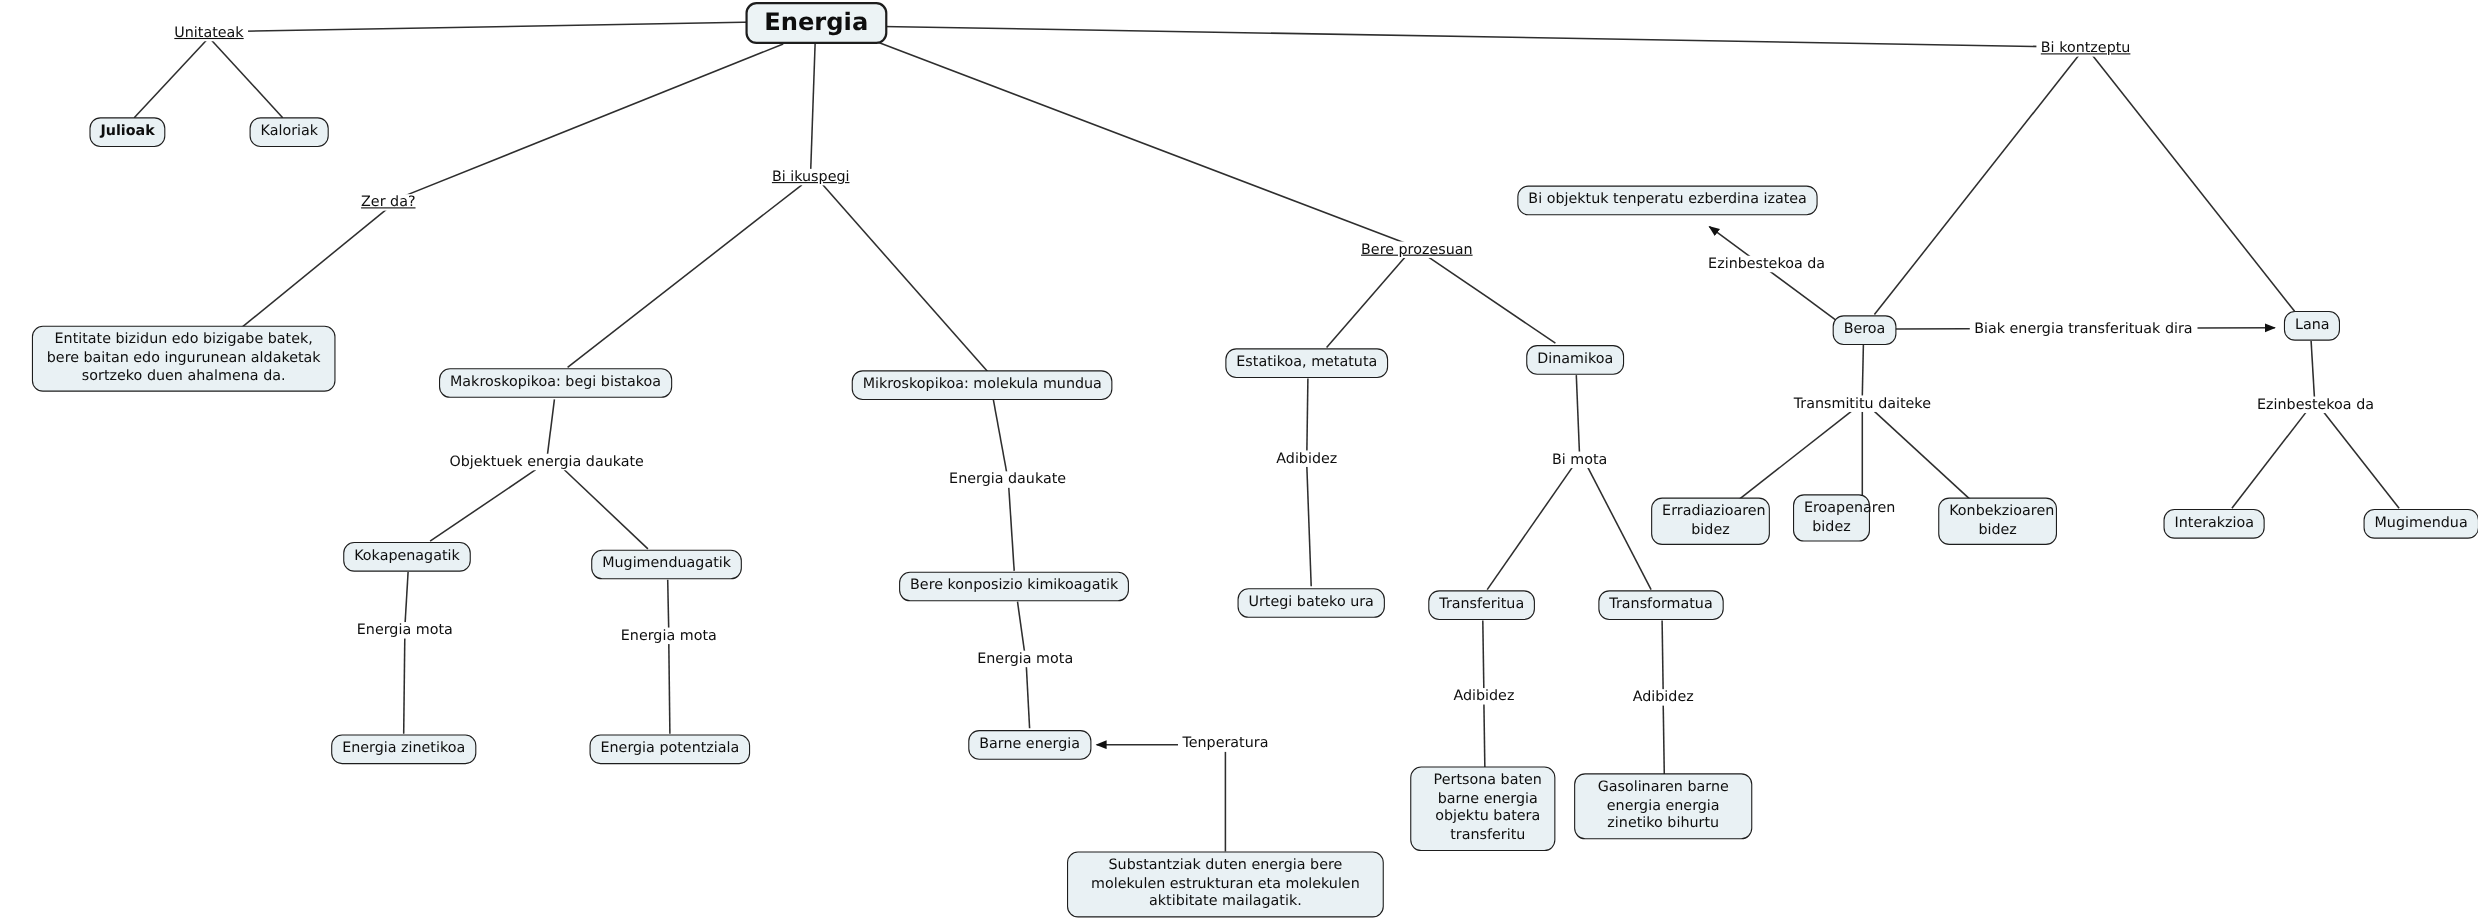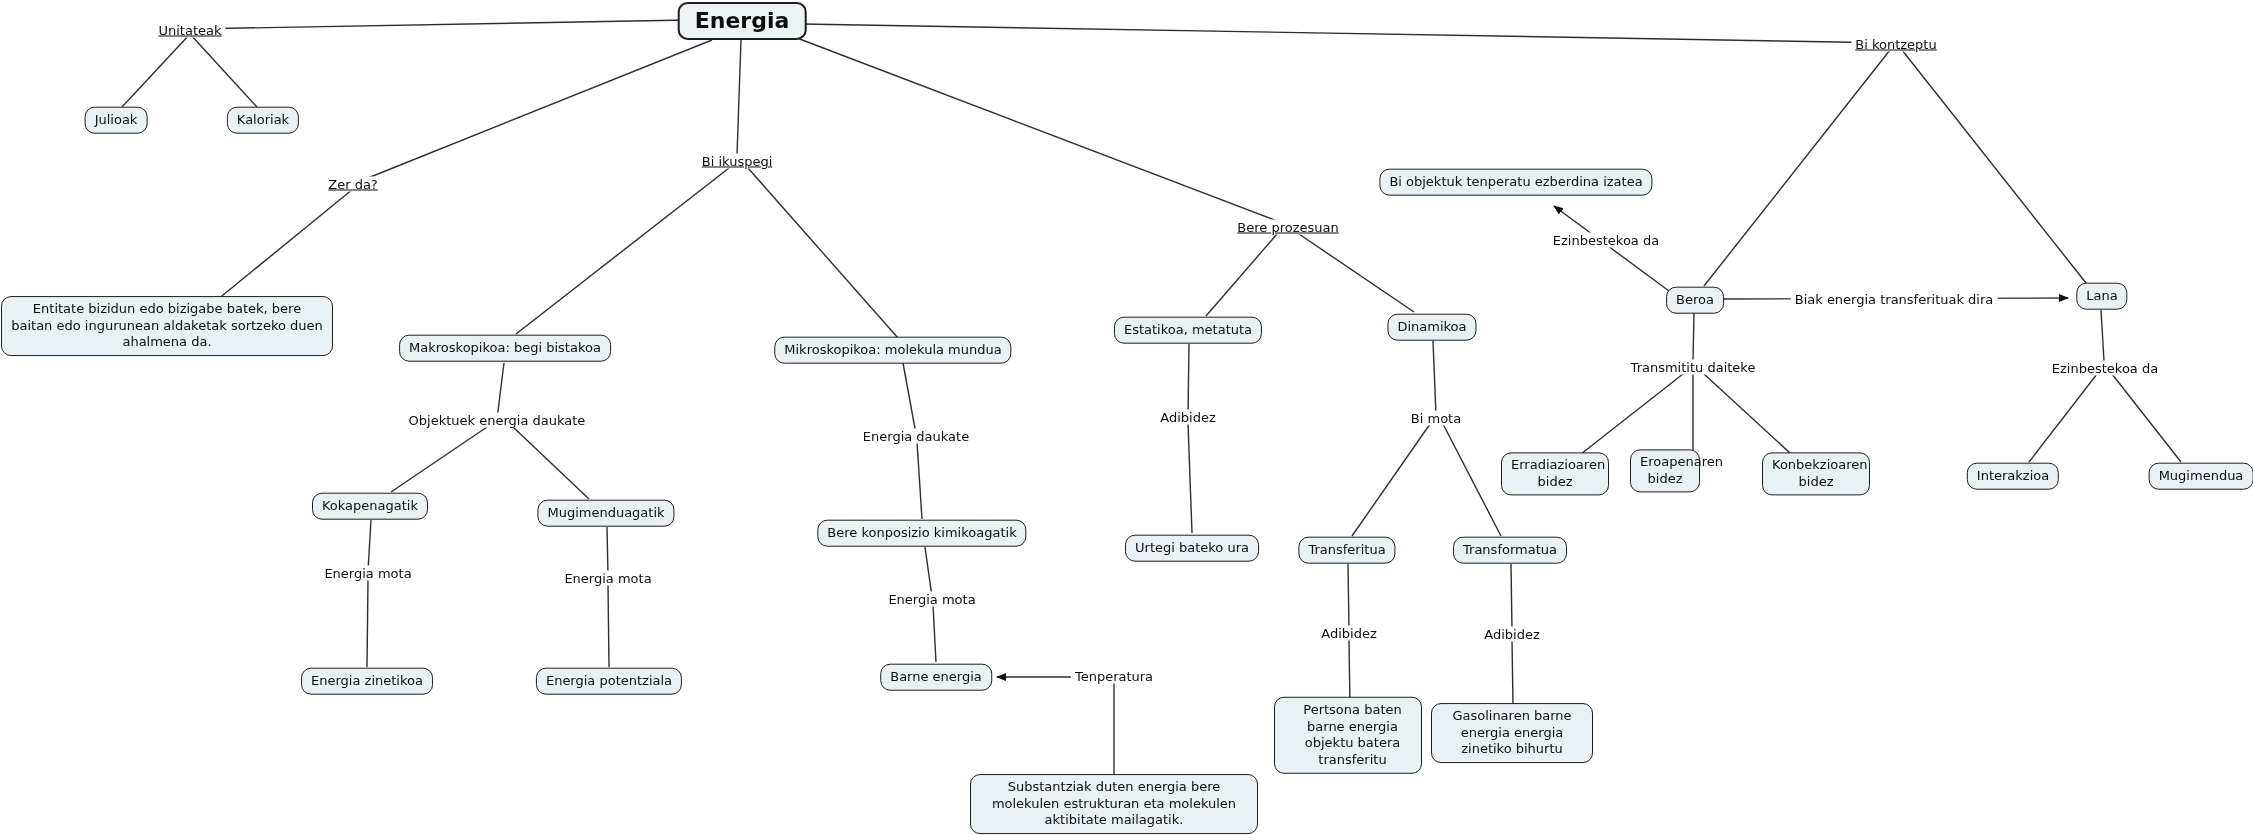--- a/index.html
+++ b/index.html
@@ -105,38 +105,38 @@
     <line x1="1694" y1="313" x2="1693" y2="360"></line>
     <line x1="1683" y1="374" x2="1581" y2="454"></line>
     <line x1="1693" y1="374" x2="1693" y2="451"></line>
     <line x1="1704" y1="374" x2="1791" y2="454"></line>
     <line x1="2101" y1="310" x2="2104" y2="361"></line>
     <line x1="2097" y1="374" x2="2029" y2="462"></line>
     <line x1="2112" y1="374" x2="2181" y2="462"></line>
   </svg>
 
   <div class="node title" style="left:742px; top:21px;">Energia</div>
-  <div class="node" style="left:116px; top:120px;">Julioak</div>
+  <div class="node" style="left:116px; top:120px;font-weight:bold;">Julioak</div>
   <div class="node" style="left:263px; top:120px;">Kaloriak</div>
-  <div class="node wrap" style="left:167px; top:326px; width:332px;">Entitate bizidun edo bizigabe batek, bere baitan edo ingurunean aldaketak sortzeko duen ahalmena da.</div>
+  <div class="node wrap" style="left:167px; top:326px; width:276px;">Entitate bizidun edo bizigabe batek, bere baitan edo ingurunean aldaketak sortzeko duen ahalmena da.</div>
   <div class="node" style="left:505px; top:348px;">Makroskopikoa: begi bistakoa</div>
   <div class="node" style="left:893px; top:350px;">Mikroskopikoa: molekula mundua</div>
   <div class="node" style="left:370px; top:506px;text-align:right;">Kokapenagatik</div>
   <div class="node" style="left:606px; top:513px;">Mugimenduagatik</div>
   <div class="node" style="left:367px; top:681px;">Energia zinetikoa</div>
   <div class="node" style="left:609px; top:681px;">Energia potentziala</div>
   <div class="node" style="left:922px; top:533px;">Bere konposizio kimikoagatik</div>
   <div class="node" style="left:936px; top:677px;">Barne energia</div>
   <div class="node wrap" style="left:1114px; top:804px; width:288px;">Substantziak duten energia bere molekulen estrukturan eta molekulen aktibitate mailagatik.</div>
   <div class="node" style="left:1188px; top:330px;">Estatikoa, metatuta</div>
   <div class="node" style="left:1432px; top:327px;">Dinamikoa</div>
   <div class="node" style="left:1192px; top:548px;">Urtegi bateko ura</div>
   <div class="node" style="left:1347px; top:550px;">Transferitua</div>
   <div class="node" style="left:1510px; top:550px;">Transformatua</div>
-  <div class="node wrap" style="left:1348px; top:735px; width:148px;padding-left:18px;">Pertsona baten barne energia objektu batera transferitu</div>
+  <div class="node wrap" style="left:1348px; top:735px; width:132px;padding-left:18px;">Pertsona baten barne energia objektu batera transferitu</div>
   <div class="node wrap" style="left:1512px; top:733px; width:162px;">Gasolinaren barne energia energia zinetiko bihurtu</div>
   <div class="node" style="left:1516px; top:182px;">Bi objektuk tenperatu ezberdina izatea</div>
   <div class="node" style="left:1695px; top:300px;">Beroa</div>
   <div class="node wrap" style="left:1555px; top:474px; width:108px;">Erradiazioaren bidez</div>
   <div class="node wrap" style="left:1665px; top:471px; width:70px;">Eroapenaren bidez</div>
   <div class="node wrap" style="left:1816px; top:474px; width:108px;">Konbekzioaren bidez</div>
   <div class="node" style="left:2102px; top:296px;">Lana</div>
   <div class="node" style="left:2013px; top:476px;">Interakzioa</div>
   <div class="node" style="left:2201px; top:476px;">Mugimendua</div>
 

